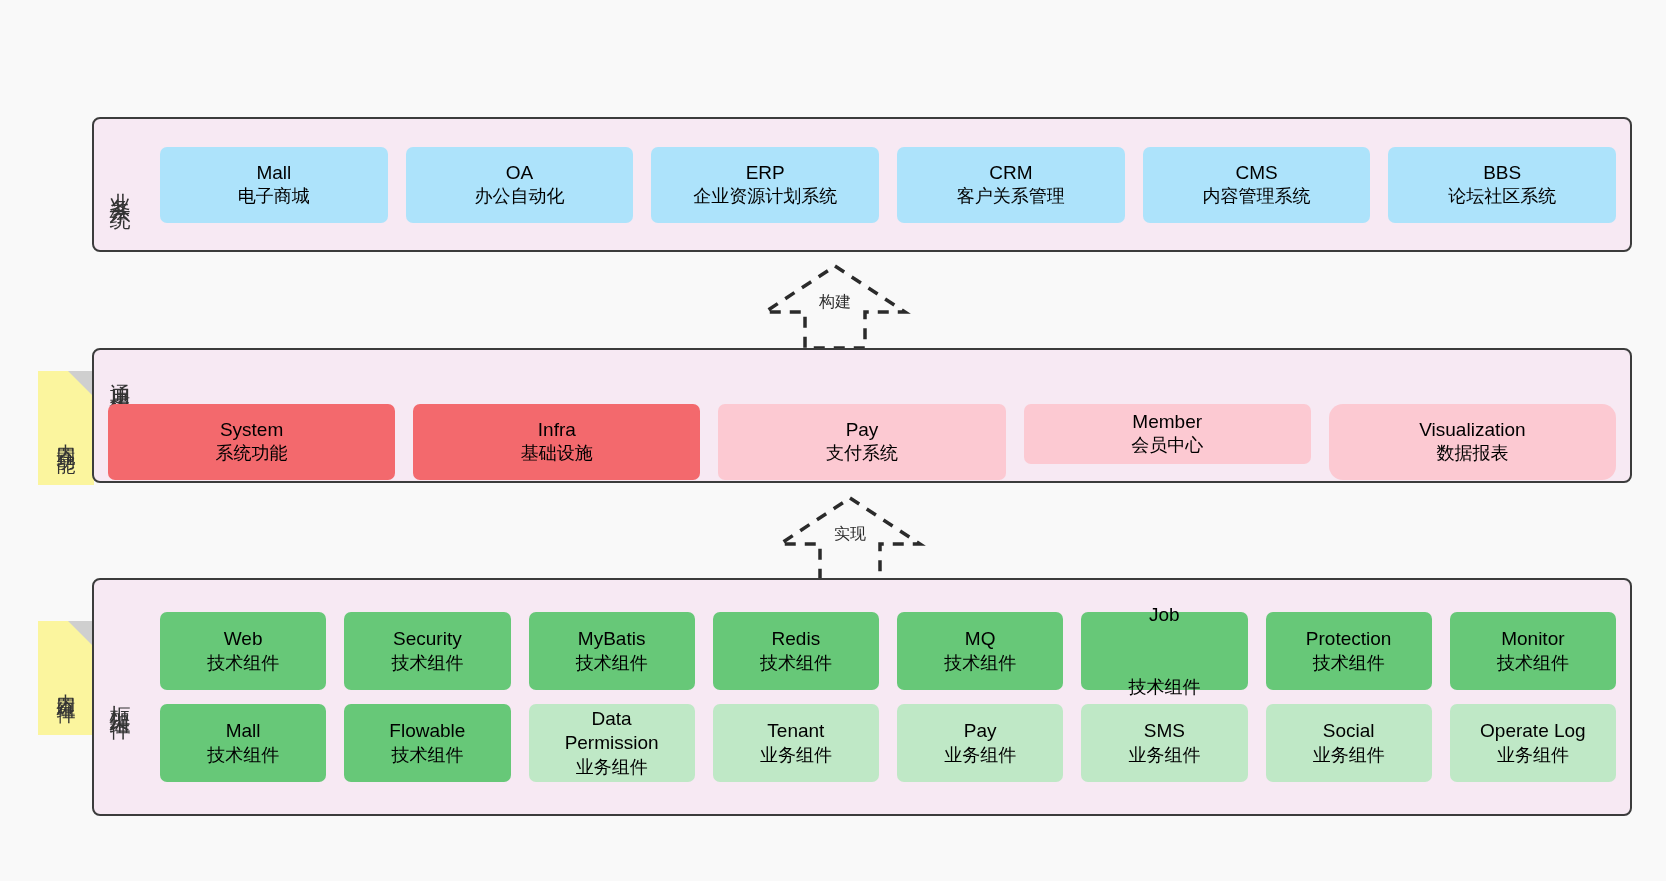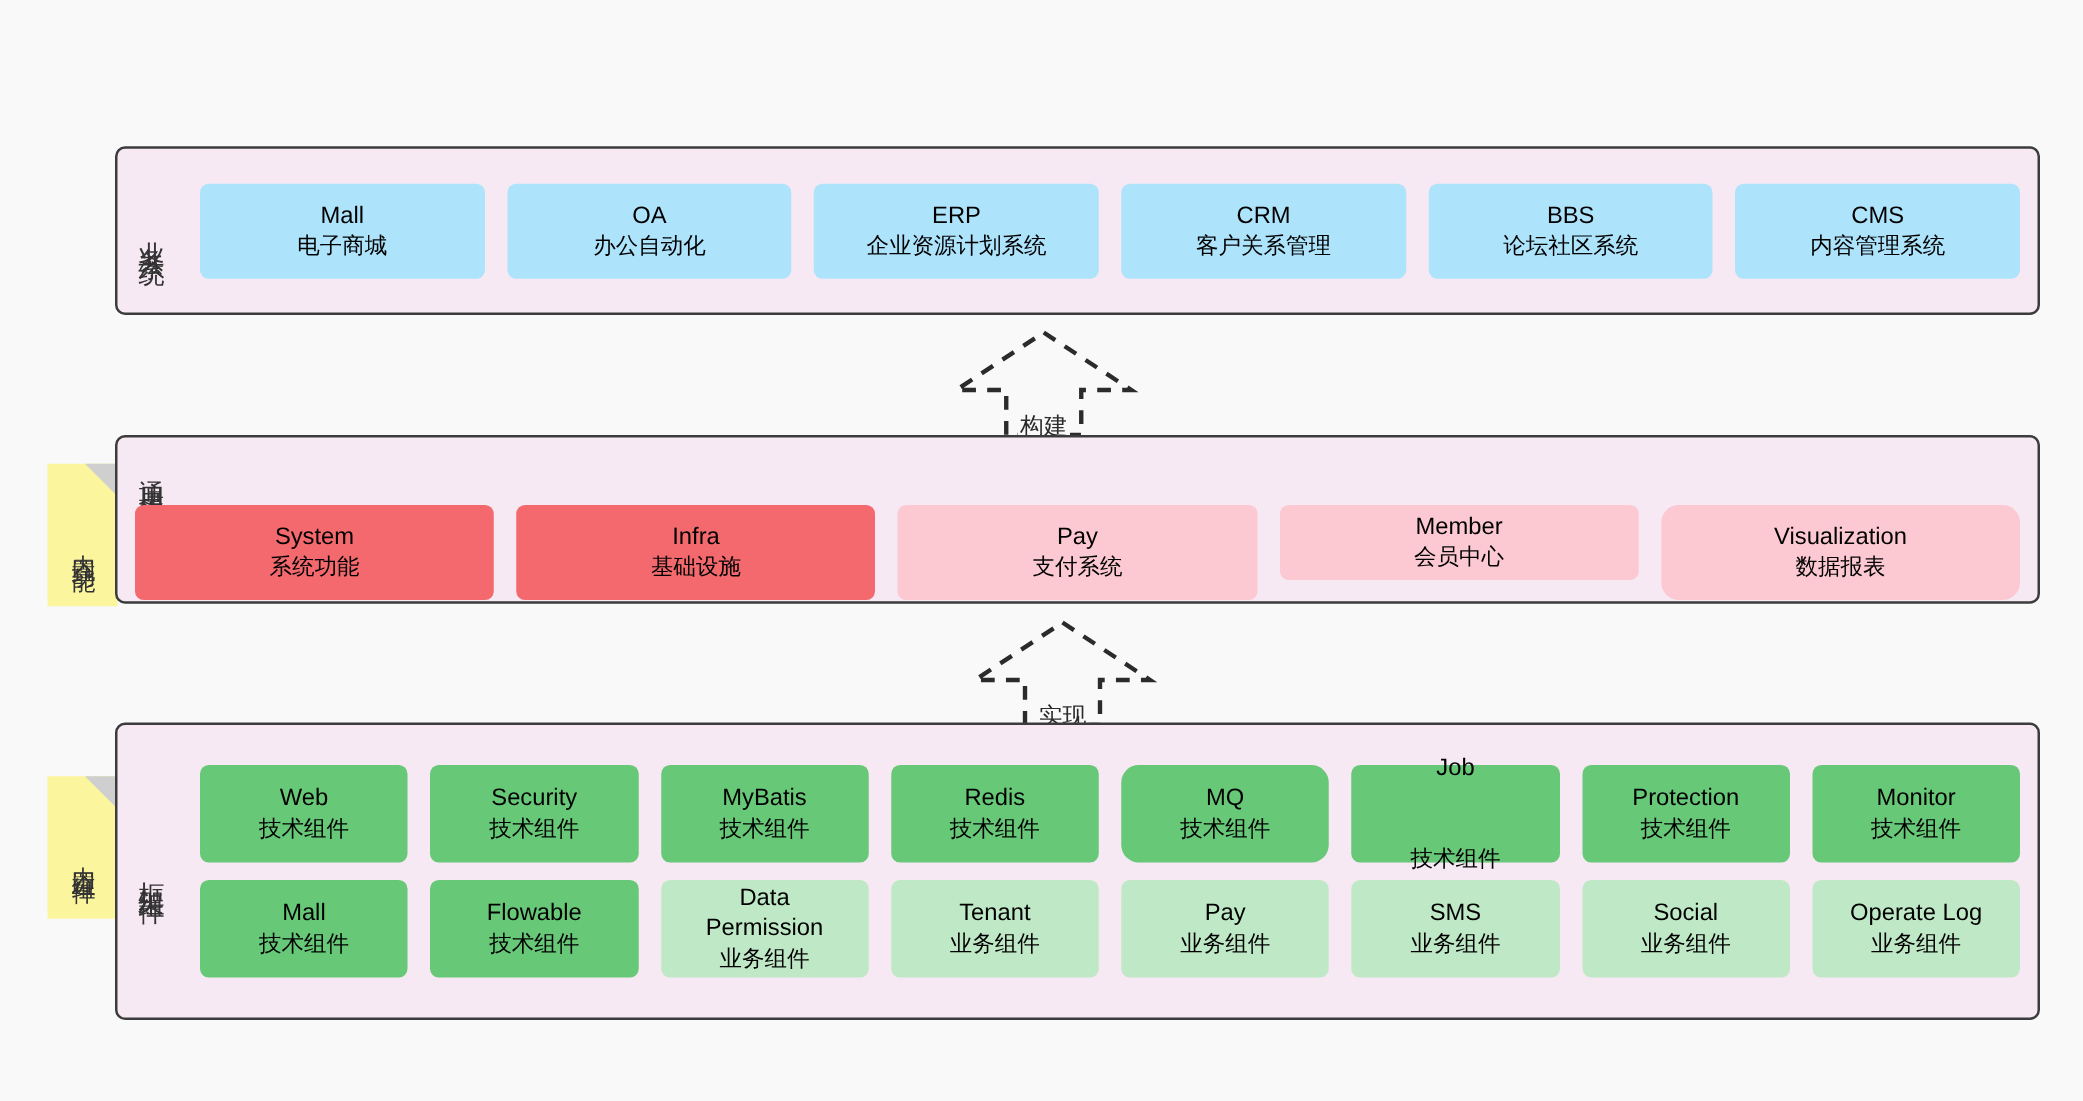--- a/index.html
+++ b/index.html
@@ -103,26 +103,25 @@
     border-top: 26px solid #cfcfcf;
   }
 
   
   .arrow { position: absolute; }
   .arrow svg { display: block; overflow: visible; }
   .arrow-label {
     position: absolute;
     left: 50%;
     transform: translateX(-50%);
-    font-size: 19px;
+    font-size: 16px;
     color: #2b2b2b;
     background: #f9f9f9;
     padding: 0 2px;
     white-space: nowrap;
-    margin-top: 36px;
   }
 </style>
 </head>
 <body>
 
 <div id="canvas">
 
   <div class="panel" style="left:92px; top:117px; width:1540px; height:135px;">
     <div class="panel-title">
       <span>业务系统</span>
@@ -139,26 +138,26 @@
         </div>
         <div class="card c-blue" style="height:76px;">
           <div class="en">ERP</div>
           <div class="cn">企业资源计划系统</div>
         </div>
         <div class="card c-blue" style="height:76px;">
           <div class="en">CRM</div>
           <div class="cn">客户关系管理</div>
         </div>
         <div class="card c-blue" style="height:76px;">
+          <div class="en">CMS</div>
+          <div class="cn">内容管理系统</div>
+        </div>
+        <div class="card c-blue" style="height:76px;">
           <div class="en">BBS</div>
           <div class="cn">论坛社区系统</div>
-        </div>
-        <div class="card c-blue" style="height:76px;">
-          <div class="en">CMS</div>
-          <div class="cn">内容管理系统</div>
         </div>
       </div>
     </div>
   </div>
 
   <div class="arrow" style="left:760px; top:262px; width:150px; height:88px;">
     <svg width="150" height="88" viewBox="0 0 150 88">
       <path d="M 75 4 L 145 50 L 105 50 L 105 86 L 45 86 L 45 50 L 5 50 Z" fill="none" stroke="#2b2b2b" stroke-width="3.5" stroke-dasharray="11 9" stroke-linejoin="miter"></path>
     </svg>
     <div class="arrow-label" style="top:30px;">构建</div>
@@ -227,21 +226,21 @@
           <div class="cn">技术组件</div>
         </div>
         <div class="card c-green" style="height:78px;">
           <div class="en">MyBatis</div>
           <div class="cn">技术组件</div>
         </div>
         <div class="card c-green" style="height:78px;">
           <div class="en">Redis</div>
           <div class="cn">技术组件</div>
         </div>
-        <div class="card c-green" style="height:78px;border-radius:14px;">
+        <div class="card c-green" style="height:78px;">
           <div class="en">MQ</div>
           <div class="cn">技术组件</div>
         </div>
         <div class="card c-green" style="height:78px;gap:48px;">
           <div class="en">Job</div>
           <div class="cn">技术组件</div>
         </div>
         <div class="card c-green" style="height:78px;">
           <div class="en">Protection</div>
           <div class="cn">技术组件</div>

